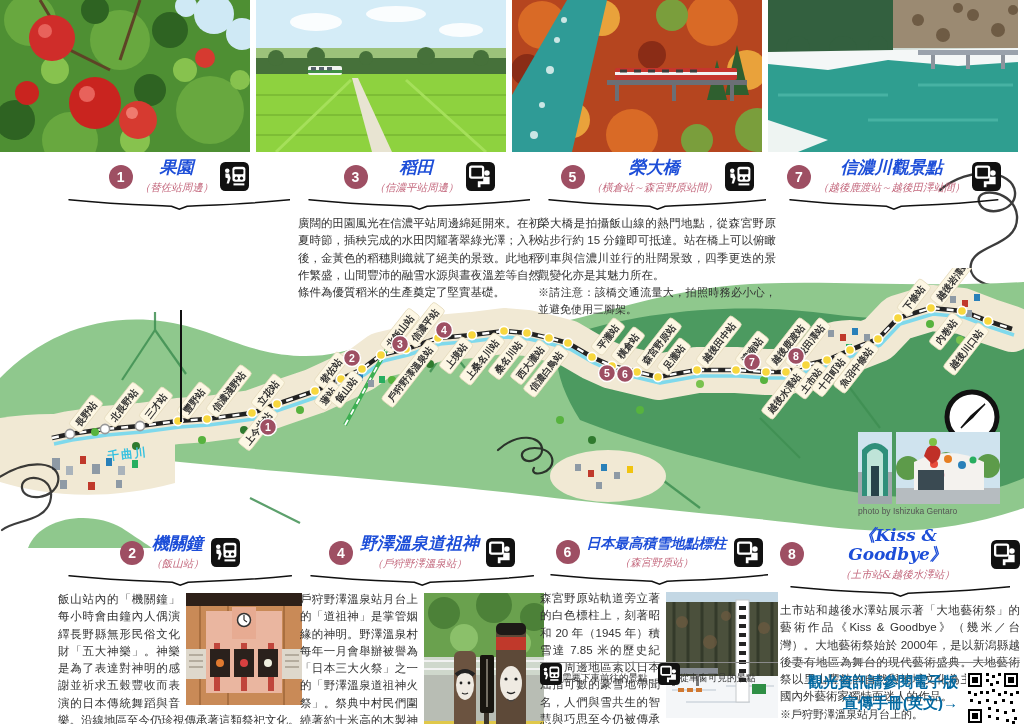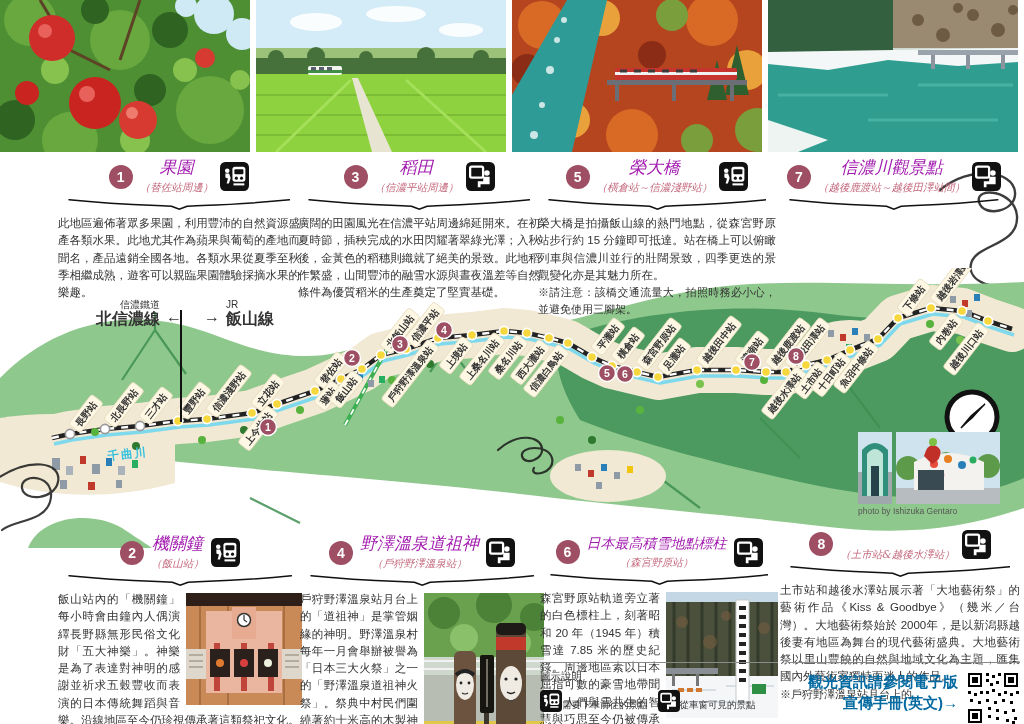--- a/index.html
+++ b/index.html
@@ -7,22 +7,22 @@
         font-family:"Liberation Sans",sans-serif;color:#333;}
   
   .photo-strip{position:absolute;left:0;top:0;width:1024px;height:152px;display:flex;gap:6px;}
   .photo-strip svg{display:block;width:250px;height:152px;flex:0 0 250px;}
   
   .sec{position:absolute;}
   .sec-head{display:flex;justify-content:center;align-items:center;gap:7px;}
   .num-badge{flex:0 0 auto;width:24px;height:24px;border-radius:50%;background:#9e4f63;color:#fff;
              display:flex;align-items:center;justify-content:center;font-size:14px;font-weight:bold;}
   .t-wrap{text-align:center;}
-  .sec-title{font-family:"DejaVu Serif",serif;font-style:italic;font-weight:400;
-             font-size:17px;color:#a21caf;line-height:1.1;}
+  .sec-title{font-family:"DejaVu Serif",serif;font-style:italic;font-weight:700;
+             font-size:17px;color:#1d4ed8;line-height:1.1;}
   .sec-sub{font-family:"DejaVu Serif",serif;font-style:italic;font-size:10.5px;color:#c4697e;margin-top:1px;}
   .bicon{flex:0 0 auto;width:29px;height:29px;}
   .bicon svg{width:29px;height:29px;display:block;}
   .brace{display:block;width:92%;height:13px;margin:2px auto 5px auto;}
   .sec-body{font-size:11.5px;line-height:1.5;text-align:justify;}
   .sec-note{font-size:11px;line-height:1.5;text-align:justify;}
   .ph{float:right;margin:2px 0 2px 6px;}
   
   .map-svg{position:absolute;left:0;top:268px;width:1024px;height:280px;z-index:1;}
   .swirl-right{position:absolute;left:935px;top:160px;width:90px;height:140px;z-index:0;}
@@ -228,21 +228,20 @@
               <circle cx="15.8" cy="15.6" r="1.5"></circle>
               <circle cx="20.8" cy="15.6" r="1.5"></circle>
             </g>
             <rect x="13" y="20.6" width="10.5" height="2" fill="#fff"></rect>
           </svg>
         </span>
     </div>
     <svg class="brace" viewBox="0 0 200 14" preserveAspectRatio="none">
         <path d="M1,3 C50,9 85,9 93,10 L100,13 L107,10 C115,9 150,9 199,3" stroke="#111" stroke-width="1.6" fill="none" stroke-linecap="round"></path>
       </svg>
-    <div class="sec-body">此地區遍佈著眾多果園，利用豐沛的自然資源盛產各類水果。此地尤其作為蘋果與葡萄的產地而聞名，產品遠銷全國各地。各類水果從夏季至秋季相繼成熟，遊客可以親臨果園體驗採摘水果的樂趣。</div>
   </div>
 
   <div class="sec z5" style="left:298px;top:158px;width:242px;">
     <div class="sec-head">
       <span class="num-badge">3</span>
       <span class="t-wrap"><span class="sec-title">稻田</span><br>
       <span class="sec-sub">（信濃平站周邊）</span></span>
       <span class="bicon">
           <svg viewBox="0 0 28 28">
             <rect width="28" height="28" rx="5" fill="#111"></rect>
@@ -257,21 +256,21 @@
     <svg class="brace" viewBox="0 0 200 14" preserveAspectRatio="none">
         <path d="M1,3 C50,9 85,9 93,10 L100,13 L107,10 C115,9 150,9 199,3" stroke="#111" stroke-width="1.6" fill="none" stroke-linecap="round"></path>
       </svg>
     <div class="sec-body">廣闊的田園風光在信濃平站周邊綿延開來。在初夏時節，插秧完成的水田閃耀著翠綠光澤；入秋後，金黃色的稻穗則織就了絕美的景致。此地稻作繁盛，山間豐沛的融雪水源與晝夜溫差等自然條件為優質稻米的生產奠定了堅實基礎。</div>
   </div>
 
   <div class="sec z5" style="left:538px;top:158px;width:238px;">
     <div class="sec-head">
       <span class="num-badge">5</span>
       <span class="t-wrap"><span class="sec-title">榮大橋</span><br>
-      <span class="sec-sub">（橫倉站～信濃淺野站）</span></span>
+      <span class="sec-sub">（橫倉站～森宮野原站間）</span></span>
       <span class="bicon">
           <svg viewBox="0 0 28 28">
             <rect width="28" height="28" rx="5" fill="#111"></rect>
             <g fill="#fff">
               <circle cx="7" cy="8.4" r="2.2"></circle>
               <path d="M5.2 11.2h3.6l1.5 4.3-1.7 5.2H6.4l1.3-4.8-2.5-.9z"></path>
               <rect x="12" y="4.5" width="12.5" height="14.5" rx="2.5"></rect>
             </g>
             <g fill="#111">
               <rect x="13.9" y="7" width="8.7" height="4.8" rx="1"></rect>
@@ -691,33 +690,20 @@
         </g>
       </g>
 
     <g transform="translate(972,149)">
       <circle r="25" fill="#fff" stroke="#111" stroke-width="5"></circle>
       <polygon points="-11,11 13,-13 1,1" fill="#111"></polygon>
       <polygon points="-11,11 13,-13 -1,-1" fill="#fff" stroke="#111" stroke-width="1.5"></polygon>
     </g>
   </svg>
 
-  <div class="railhdr">
-    <div class="blk" style="text-align:right">
-      <div class="co">信濃鐵道</div>
-      <div class="ln">北信濃線</div>
-    </div>
-    <div class="arrow">←</div>
-    <div style="width:10px"></div>
-    <div class="arrow">→</div>
-    <div class="blk">
-      <div class="co">JR</div>
-      <div class="ln">飯山線</div>
-    </div>
-  </div>
   <div class="vline"></div>
 
   <div class="sec z5" style="left:58px;top:534px;width:244px;">
     <div class="sec-head">
       <span class="num-badge">2</span>
       <span class="t-wrap"><span class="sec-title">機關鐘</span><br>
       <span class="sec-sub">（飯山站）</span></span>
       <span class="bicon">
           <svg viewBox="0 0 28 28">
             <rect width="28" height="28" rx="5" fill="#111"></rect>
@@ -929,21 +915,21 @@
         <path d="M28 24 q4,-14 12,-10 q8,4 2,14 l-6,4 Z" fill="#c03028"></path>
         <circle cx="37" cy="10" r="4" fill="#7ec043"></circle>
       </svg>
     </div>
     <div class="credit">photo by Ishizuka Gentaro</div>
   </div>
 
   <div class="sec z5" style="left:780px;top:526px;width:240px;">
     <div class="sec-head">
       <span class="num-badge">8</span>
-      <span class="t-wrap"><br>
+      <span class="t-wrap"><span class="sec-title t-md">《Kiss &amp; Goodbye》</span><br>
       <span class="sec-sub">（土市站&amp;越後水澤站）</span></span>
       <span class="bicon">
           <svg viewBox="0 0 28 28">
             <rect width="28" height="28" rx="5" fill="#111"></rect>
             <rect x="4" y="4.5" width="12.5" height="10.5" rx="1.5" fill="none" stroke="#fff" stroke-width="2.2"></rect>
             <g fill="#fff">
               <circle cx="20.2" cy="10.6" r="2.7"></circle>
               <path d="M16.6 14.2h6.2v7.2h-8.8v3h-2.6v-5.8h5.2z"></path>
             </g>
           </svg>
@@ -951,21 +937,20 @@
     </div>
     <svg class="brace" viewBox="0 0 200 14" preserveAspectRatio="none">
         <path d="M1,3 C50,9 85,9 93,10 L100,13 L107,10 C115,9 150,9 199,3" stroke="#111" stroke-width="1.6" fill="none" stroke-linecap="round"></path>
       </svg>
     <div class="sec-body">土市站和越後水澤站展示著「大地藝術祭」的藝術作品《Kiss &amp; Goodbye》（幾米／台灣）。大地藝術祭始於 2000年，是以新潟縣越後妻有地區為舞台的現代藝術盛典。大地藝術祭以里山豐饒的自然與地域文化為主題，匯集國內外藝術家獨特而迷人的作品。</div>
     <div class="sec-note">※戶狩野澤溫泉站月台上的。</div>
   </div>
 
   <div class="legend">
     <div class="divider"></div>
-    <div class="legend-title">圖示說明</div>
     <div class="legend-row">
       <span class="bicon">
           <svg viewBox="0 0 28 28">
             <rect width="28" height="28" rx="5" fill="#111"></rect>
             <g fill="#fff">
               <circle cx="7" cy="8.4" r="2.2"></circle>
               <path d="M5.2 11.2h3.6l1.5 4.3-1.7 5.2H6.4l1.3-4.8-2.5-.9z"></path>
               <rect x="12" y="4.5" width="12.5" height="14.5" rx="2.5"></rect>
             </g>
             <g fill="#111">

